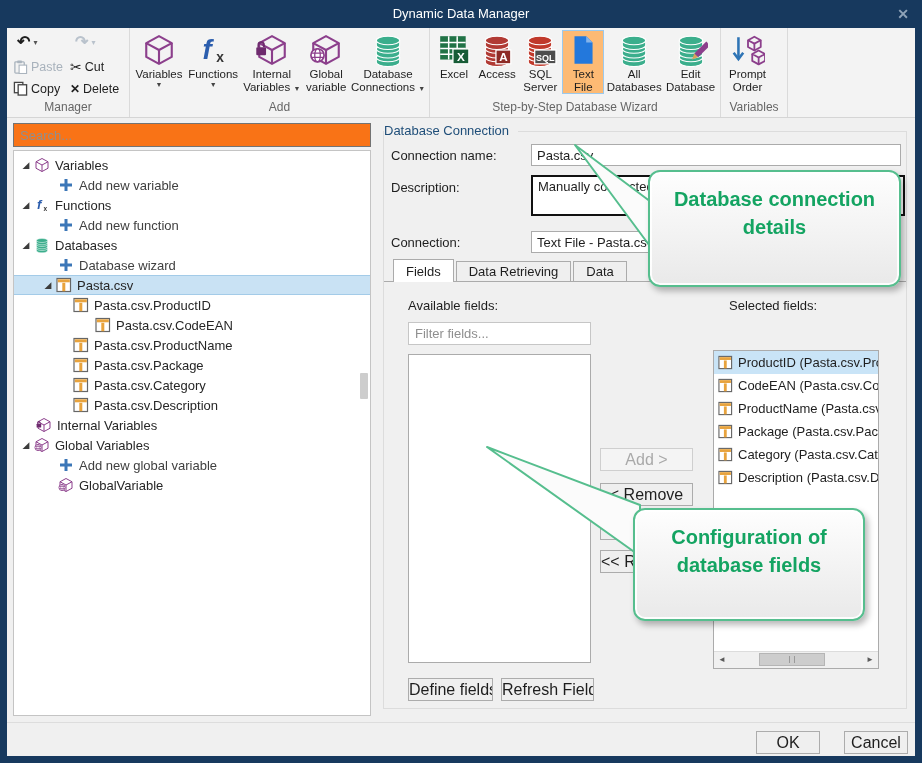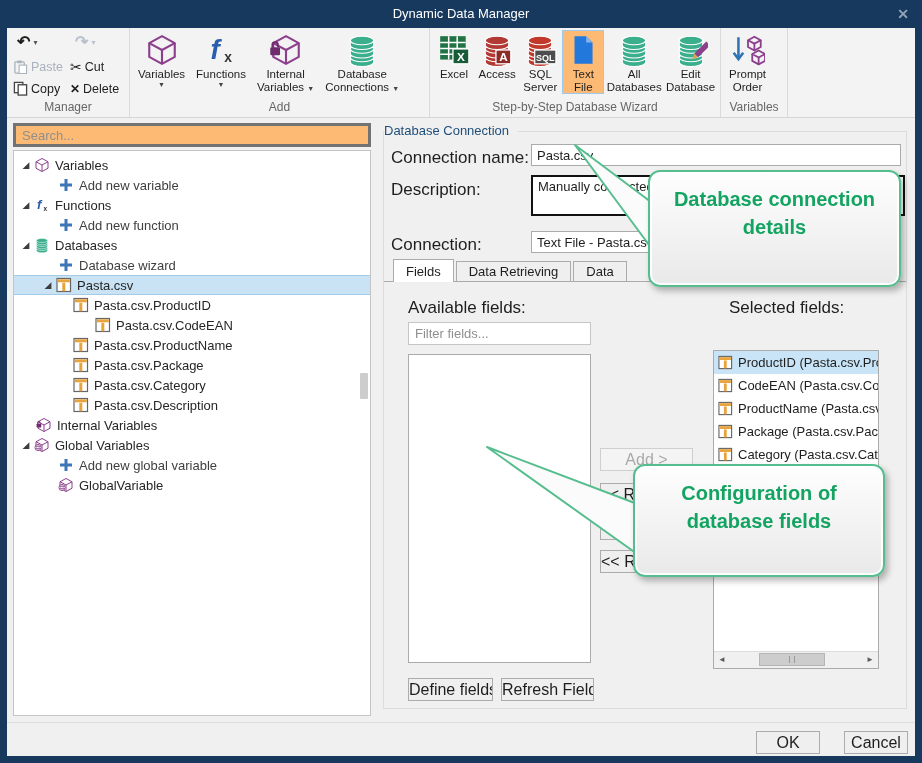--- a/index.html
+++ b/index.html
@@ -25,33 +25,33 @@
   
   .ritems{display:flex;align-items:flex-start;padding:2px 3px;gap:1px;}
   .ritem{display:flex;flex-direction:column;align-items:center;padding:2px 4px 0 4px;border:1px solid transparent;min-width:42px;}
   .ritem.sel{background:#fdba74;border-color:#9CC9EC;justify-content:flex-end;}
   .ritem .ic{width:34px;height:34px;margin-bottom:1px;}
   .ritem .lbl{font-size:11.5px;line-height:12.5px;color:#1e1e1e;text-align:center;white-space:nowrap;}
   .ritem .drop{font-size:7px;color:#444;line-height:8px;}
   
   #content{position:absolute;left:0;top:90px;width:908px;height:604px;background:#F0F0F0;}
   
-  #search{position:absolute;left:6px;top:5px;width:358px;height:24px;border:3px solid #737373;background:#fdba74;font-size:13px;padding:0 6px;color:#222;}
+  #search{position:absolute;left:6px;top:5px;width:358px;height:24px;border:1px solid #737373;background:#f97316;font-size:13px;padding:0 6px;color:#222;}
   #search::placeholder{color:#8F8F8F;}
   #tree{position:absolute;left:6px;top:32px;width:358px;height:566px;background:#fff;border:1px solid #C4C4C4;overflow:hidden;}
   .trow{position:relative;height:20px;display:flex;align-items:center;font-size:13px;color:#262626;white-space:nowrap;}
   .trow.muted{color:#404040;}
   .trow.sel{background:#C9E2F4;border-top:1px solid #A3CBE8;border-bottom:1px solid #A3CBE8;}
   .texp{width:14px;font-size:9px;color:#3c3c3c;text-align:center;flex:0 0 auto;}
   .tic{width:17px;height:16px;margin-right:5px;flex:0 0 auto;display:flex;align-items:center;justify-content:center;}
   #tree-scroll{position:absolute;right:2px;top:222px;width:8px;height:26px;background:#CDCDCD;border-radius:1px;}
   
   #gbox{position:absolute;left:376px;top:13px;width:524px;height:578px;border:1px solid #DCDCDC;}
   #gbox-title{position:absolute;left:0px;top:-9px;background:#F0F0F0;padding-right:9px;font-size:13px;color:#1F4E79;}
-  .flabel{position:absolute;font-size:17px;color:#1e1e1e;}
+  .flabel{position:absolute;font-size:13px;color:#1e1e1e;}
   .tinput{position:absolute;background:#fff;border:1px solid #ABABAB;font-size:13px;padding:0 5px;color:#1e1e1e;}
   #desc-box{position:absolute;left:147px;top:43px;width:374px;height:41px;background:#fff;border:2px solid #111;font-size:13px;padding:2px 5px;color:#1e1e1e;}
   
   #tabs{position:absolute;left:0;top:127px;width:100%;height:23px;border-bottom:1px solid #ABABAB;display:flex;align-items:flex-end;padding-left:9px;}
   .tab{border:1px solid #ABABAB;border-bottom:none;background:#EFEFEF;font-size:13px;color:#1e1e1e;padding:0 12px;height:20px;line-height:20px;margin-right:2px;}
   .tab.active{background:#fff;height:23px;line-height:23px;position:relative;top:1px;z-index:2;}
   
   #filter{position:absolute;left:24px;top:190px;width:183px;height:23px;border:1px solid #C6C6C6;background:#fff;font-size:13px;padding:0 6px;}
   #filter::placeholder{color:#8F8F8F;}
   #avail-list{position:absolute;left:24px;top:222px;width:183px;height:309px;background:#fff;border:1px solid #ABABAB;}
@@ -147,20 +147,34 @@
                   <g fill="none" stroke="#8C3F8C" stroke-width="2" stroke-linejoin="round">
                     <polygon points="16,3 28,9.5 16,16 4,9.5"></polygon>
                     <path d="M4 9.5 V22.5 L16 29 L28 22.5 V9.5"></path>
                     <path d="M16 16 V29"></path>
                   </g>
                   <path d="M3.2 13.5 v-2.2 a2.6 2.6 0 0 1 5.2 0 v2.2" stroke="#6E2B6E" stroke-width="1.8" fill="none"></path>
                   <rect x="1.2" y="13.5" width="9.2" height="7.5" rx="1" fill="#6E2B6E"></rect>
                 </svg></div>
               <div class="lbl">Internal</div>
               <div class="lbl">Variables <span class="drop">▼</span></div>
+            </div>
+            <div class="ritem">
+              <div class="ic"><svg viewBox="0 0 32 32" width="34" height="34">
+                  <g fill="none" stroke="#8C3F8C" stroke-width="2" stroke-linejoin="round">
+                    <polygon points="16,3 28,9.5 16,16 4,9.5"></polygon>
+                    <path d="M4 9.5 V22.5 L16 29 L28 22.5 V9.5"></path>
+                    <path d="M16 16 V29"></path>
+                  </g>
+                  <circle cx="8" cy="21" r="6.2" fill="#fff" stroke="#8C3F8C" stroke-width="1.6"></circle>
+                  <ellipse cx="8" cy="21" rx="2.6" ry="6.2" fill="none" stroke="#8C3F8C" stroke-width="1.2"></ellipse>
+                  <path d="M2.2 19 h11.6 M2.2 23 h11.6" stroke="#8C3F8C" stroke-width="1.2" fill="none"></path>
+                </svg></div>
+              <div class="lbl">Global</div>
+              <div class="lbl">variable</div>
             </div>
             <div class="ritem">
               <div class="ic"><svg viewBox="0 0 32 32" width="34" height="34">
                   <path d="M5 23 a11 4 0 0 1 22 0 l0 4.6 a11 4 0 0 1 -22 0 z" fill="#3BAE8C" stroke="#fff" stroke-width="1"></path>
                   <ellipse cx="16" cy="23" rx="11" ry="4" fill="#3BAE8C" stroke="#fff" stroke-width="1"></ellipse>
                   <path d="M5 15 a11 4 0 0 1 22 0 l0 4.6 a11 4 0 0 1 -22 0 z" fill="#3BAE8C" stroke="#fff" stroke-width="1"></path>
                   <ellipse cx="16" cy="15" rx="11" ry="4" fill="#3BAE8C" stroke="#fff" stroke-width="1"></ellipse>
                   <path d="M5 7 a11 4 0 0 1 22 0 l0 4.6 a11 4 0 0 1 -22 0 z" fill="#3BAE8C" stroke="#fff" stroke-width="1"></path>
                   <ellipse cx="16" cy="7" rx="11" ry="4" fill="#3BAE8C" stroke="#fff" stroke-width="1"></ellipse>
                 </svg></div>
@@ -586,17 +600,17 @@
     <polygon points="20,10 100,70 100,118" fill="#FBFBFB" stroke="#56BE8E" stroke-width="2" stroke-linejoin="round"></polygon>
   </svg>
   <svg class="tail" style="left:478px;top:438px;" width="170" height="125">
     <polygon points="9,9 162,67 162,118" fill="#FBFBFB" stroke="#56BE8E" stroke-width="2" stroke-linejoin="round"></polygon>
   </svg>
 
   <div class="callout" style="left:648px;top:170px;width:253px;height:117px;">
     <div class="cline">Database connection</div>
     <div class="cline">details</div>
   </div>
-  <div class="callout" style="left:633px;top:464px;width:252px;height:113px;">
+  <div class="callout" style="left:633px;top:508px;width:232px;height:113px;">
     <div class="cline">Configuration of</div>
     <div class="cline">database fields</div>
   </div>
 </div>
 
 </body></html>

